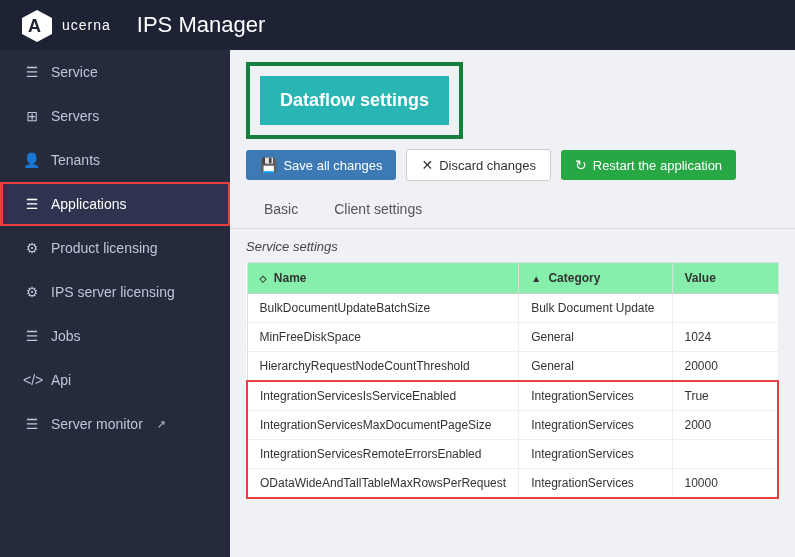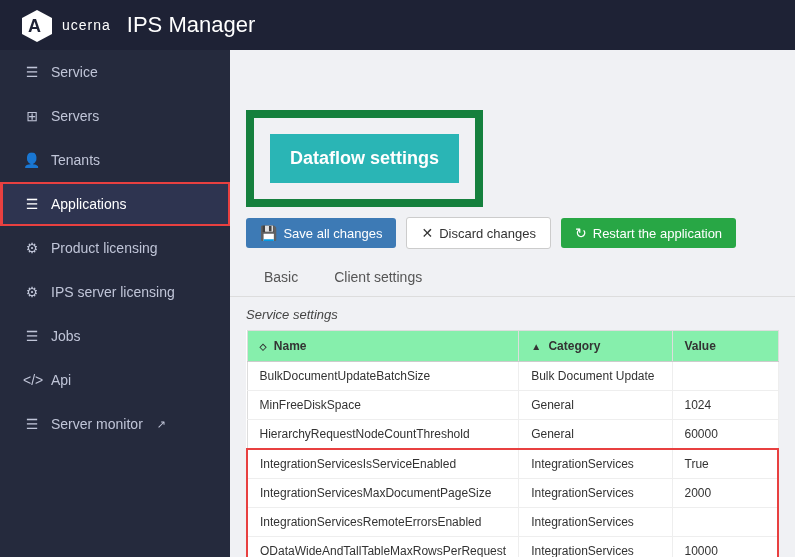--- a/index.html
+++ b/index.html
@@ -12,21 +12,21 @@
       background: #1e2235;
       height: 50px;
       display: flex;
       align-items: center;
       padding: 0 20px;
       gap: 16px;
       flex-shrink: 0;
     }
     .logo-area { display: flex; align-items: center; gap: 8px; }
     .logo-text { color: #ffffff; font-size: 14px; font-weight: 300; letter-spacing: 1px; }
-    .app-title { color: #ffffff; font-size: 22px; font-weight: 300; }
+    .app-title { color: #ffffff; font-size: 22px; font-weight: 300; margin-left: 10px; }
 
     
     .main-layout { display: flex; flex: 1; overflow: hidden; }
 
     
     .sidebar {
       width: 230px;
       background: #252a3d;
       flex-shrink: 0;
       display: flex;
@@ -236,21 +236,21 @@
       <div class="sidebar-item">
         <span class="sidebar-icon">☰</span>
         <span>Server monitor</span>
         <span style="margin-left:4px; font-size:11px;">↗</span>
       </div>
     </div>
 
     <div class="content-area">
 
       <div style="padding: 12px 16px 0 16px; background: #f0f1f4;">
-        <div style="display:inline-block; border: 8px solid #15803d; padding: 16px; margin-top: 48px;">
+        <div style="display:inline-block; border: 4px solid #15803d; padding: 10px;">
           <div class="page-header" style="margin:0; border: none;">
             <span class="page-header-title">Dataflow settings</span>
           </div>
         </div>
       </div>
 
       <div class="toolbar">
         <button class="btn btn-save">
           <span class="btn-icon">💾</span>
           <span>Save all changes</span>
@@ -299,21 +299,21 @@
                 <td></td>
               </tr>
               <tr>
                 <td>MinFreeDiskSpace</td>
                 <td>General</td>
                 <td>1024</td>
               </tr>
               <tr>
                 <td>HierarchyRequestNodeCountThreshold</td>
                 <td>General</td>
-                <td>60000</td>
+                <td>20000</td>
               </tr>
               <tr style="border-top: 2px solid rgb(232, 64, 64); border-left: 2px solid rgb(232, 64, 64); border-right: 2px solid rgb(232, 64, 64); background: rgb(255, 255, 255);">
                 <td>IntegrationServicesIsServiceEnabled</td>
                 <td>IntegrationServices</td>
                 <td>True</td>
               </tr>
               <tr style="border-left: 2px solid rgb(232, 64, 64); border-right: 2px solid rgb(232, 64, 64); background: rgb(255, 255, 255);">
                 <td>IntegrationServicesMaxDocumentPageSize</td>
                 <td>IntegrationServices</td>
                 <td>2000</td>

